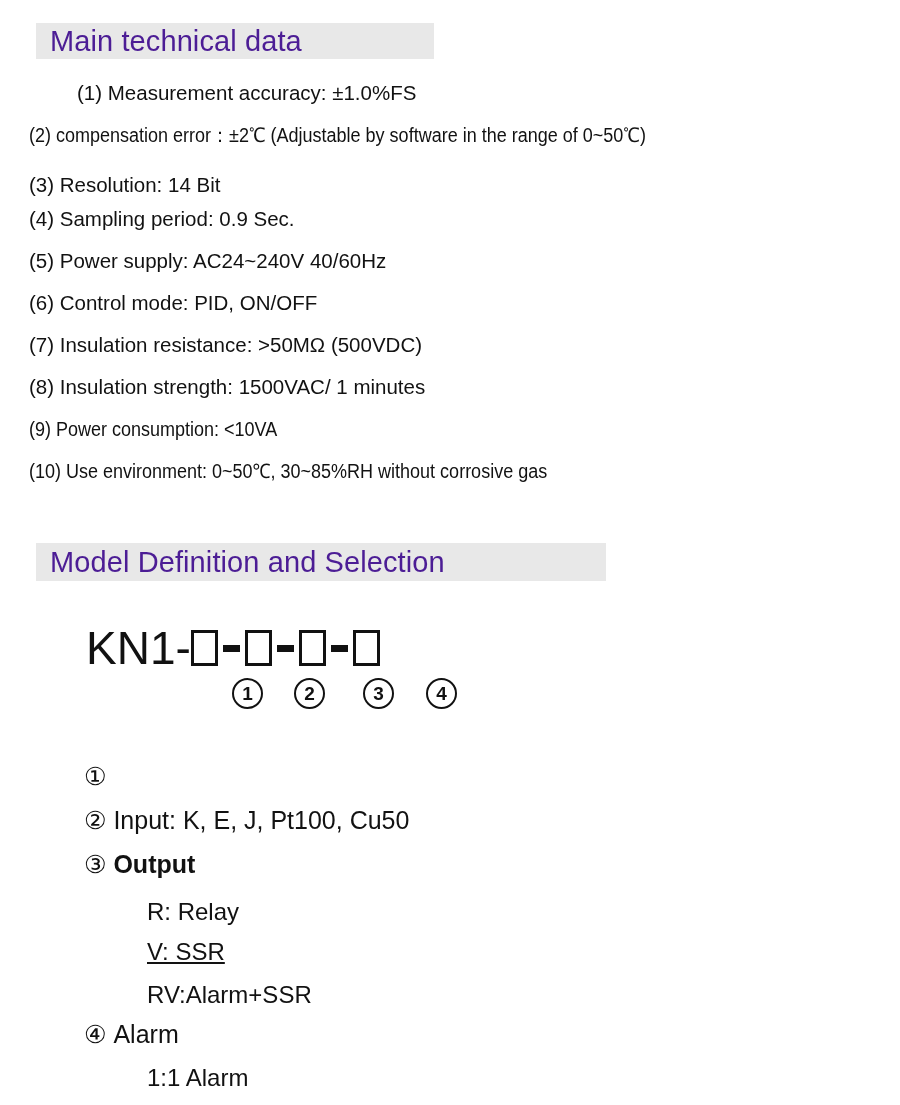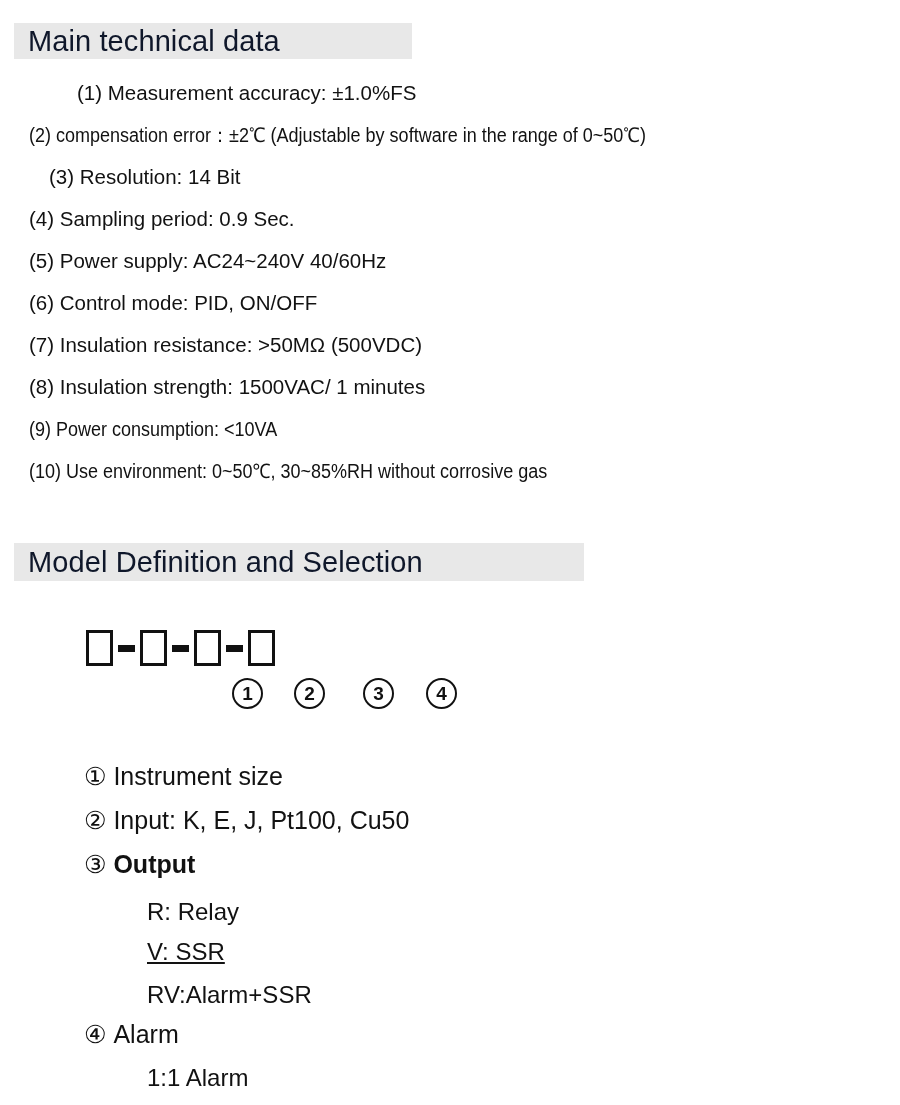--- a/index.html
+++ b/index.html
@@ -15,25 +15,26 @@
     color: #1a1a1a;
     overflow: hidden;
   }
 
   
   .section-heading {
     position: absolute;
     background: #e8e8e8;
     font-family: "Liberation Sans", sans-serif;
     font-weight: 400;
-    color: #0f172a;
+    color: #4c1d95;
     white-space: nowrap;
     display: flex;
     align-items: center;
     box-sizing: border-box;
+    margin-left: 22px;
   }
   #heading-main {
     left: 14px;
     top: 23px;
     width: 398px;
     height: 36px;
     font-size: 29px;
     padding-left: 14px;
     letter-spacing: 0.1px;
   }
@@ -181,21 +182,21 @@
 <div class="spec-list">
 
   <div class="spec-line" style="top:4px;margin-left:48px;">
     <span>(1) Measurement accuracy: ±1.0%FS</span>
   </div>
 
   <div class="spec-line narrow" style="top:46px;">
     <span>(2) compensation error：±2℃ (Adjustable by software in the range of 0~50℃)</span>
   </div>
 
-  <div class="spec-line" style="top:88px;margin-left:20px;">
+  <div class="spec-line" style="top:96px;">
     <span>(3) Resolution: 14 Bit</span>
   </div>
 
   <div class="spec-line" style="top:130px;">
     <span>(4) Sampling period: 0.9 Sec.</span>
   </div>
 
   <div class="spec-line" style="top:172px;">
     <span>(5) Power supply: AC24~240V 40/60Hz</span>
   </div>
@@ -220,20 +221,21 @@
     <span>(10) Use environment: 0~50℃, 30~85%RH without corrosive gas</span>
   </div>
 
 </div>
 
 <div class="section-heading" id="heading-model">
   <span>Model Definition and Selection</span>
 </div>
 
 <div id="model-code">
+  <span class="prefix">KN1-</span>
 
   <span class="code-box"></span>
   <span class="code-dash"></span>
   <span class="code-box"></span>
   <span class="code-dash"></span>
   <span class="code-box"></span>
   <span class="code-dash"></span>
   <span class="code-box"></span>
 </div>
 
@@ -249,21 +251,20 @@
   </div>
   <div class="marker-circle" style="left:426px;">
     <span>4</span>
   </div>
 </div>
 
 <div id="legend">
 
   <div class="legend-row" style="top:6px;">
     <span class="legend-num">①</span>
-    <span class="legend-label">Instrument size</span>
   </div>
 
   <div class="legend-row" style="top:50px;">
     <span class="legend-num">②</span>
     <span class="legend-label">Input: K, E, J, Pt100, Cu50</span>
   </div>
 
   <div class="legend-row" style="top:94px;">
     <span class="legend-num">③</span>
     <span class="legend-label bold">Output</span>

